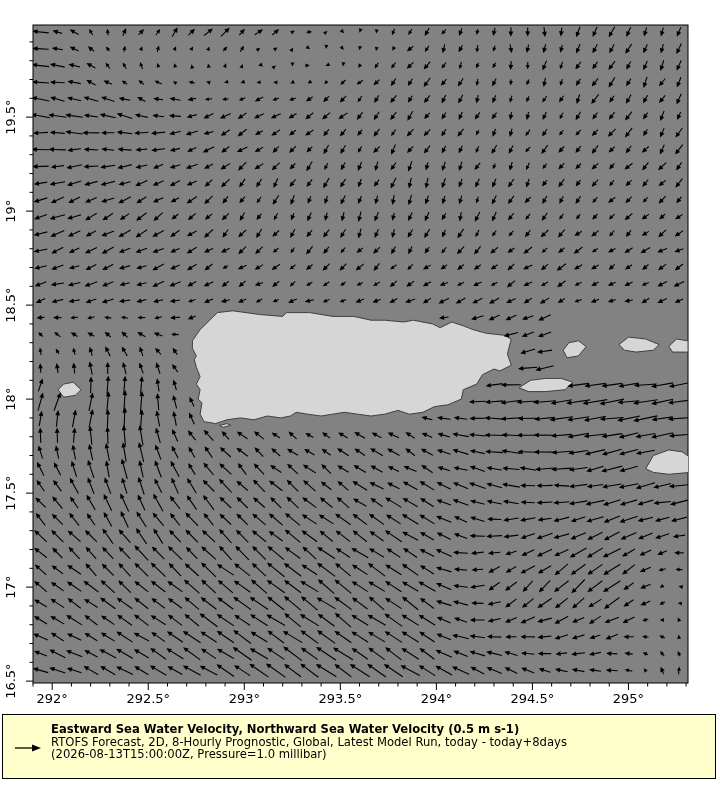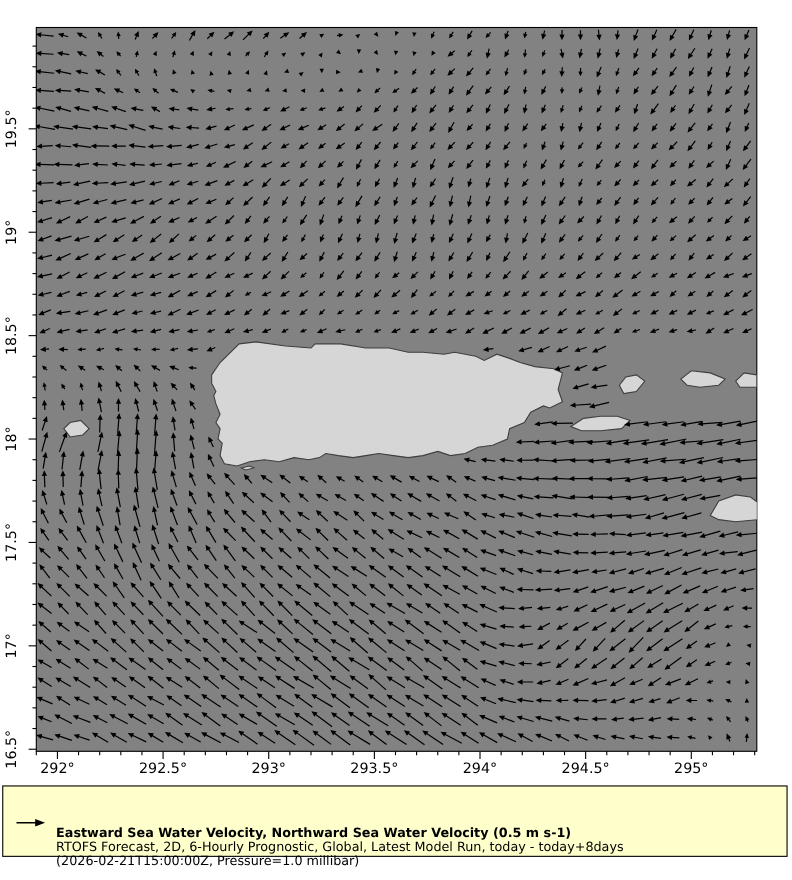--- a/index.html
+++ b/index.html
@@ -6,21 +6,21 @@
   .page{position:relative;width:720px;height:800px;background:#ffffff;overflow:hidden;
         font-family:"DejaVu Sans","Liberation Sans",sans-serif;}
   #map-svg{position:absolute;left:0;top:0;}
   #map-svg text{font-family:"DejaVu Sans","Liberation Sans",sans-serif;fill:#000;}
   .ticklabel{font-size:13px;}
   .legend{position:absolute;left:2px;top:714px;width:714px;height:65px;
           border:1px solid #000;box-sizing:border-box;}
   .legend-arrow{position:absolute;left:11px;top:27px;}
   .legend-text{position:absolute;left:48px;top:8px;right:6px;
                font-size:11.6px;line-height:12.6px;color:#000;white-space:nowrap;}
-  .legend-title{font-weight:bold;margin-top:28px;}
+  .legend-title{font-weight:bold;}
 </style>
 </head>
 <body>
 
 <div class="page">
 
   <svg id="map-svg" width="720" height="712" viewBox="0 0 720 712">
       <rect x="33" y="25" width="655" height="658" fill="#828282" stroke="#000" stroke-width="1"></rect>
       <defs>
         <clipPath id="plotclip">
@@ -129,18 +129,18 @@
       </g>
     </svg>
 
   <div class="legend" style="background: rgb(255, 255, 204);">
     <svg class="legend-arrow" width="30" height="12" viewBox="0 0 30 12">
       <line x1="1" y1="6" x2="20" y2="6" stroke="#000" stroke-width="1.3"></line>
       <polygon points="27,6 18,2.6 18,9.4" fill="#000"></polygon>
     </svg>
     <div class="legend-text">
       <div class="legend-title">Eastward Sea Water Velocity, Northward Sea Water Velocity (0.5 m s-1)</div>
-      <div>RTOFS Forecast, 2D, 6-Hourly Prognostic, Global, Latest Model Run, today - today+8days</div>
-      <div>(2026-02-21T15:00:00Z, Pressure=1.0 millibar)</div>
+      <div>RTOFS Forecast, 2D, 8-Hourly Prognostic, Global, Latest Model Run, today - today+8days</div>
+      <div>(2026-08-13T15:00:00Z, Pressure=1.0 millibar)</div>
     </div>
   </div>
 
 </div>
 
 </body></html>

